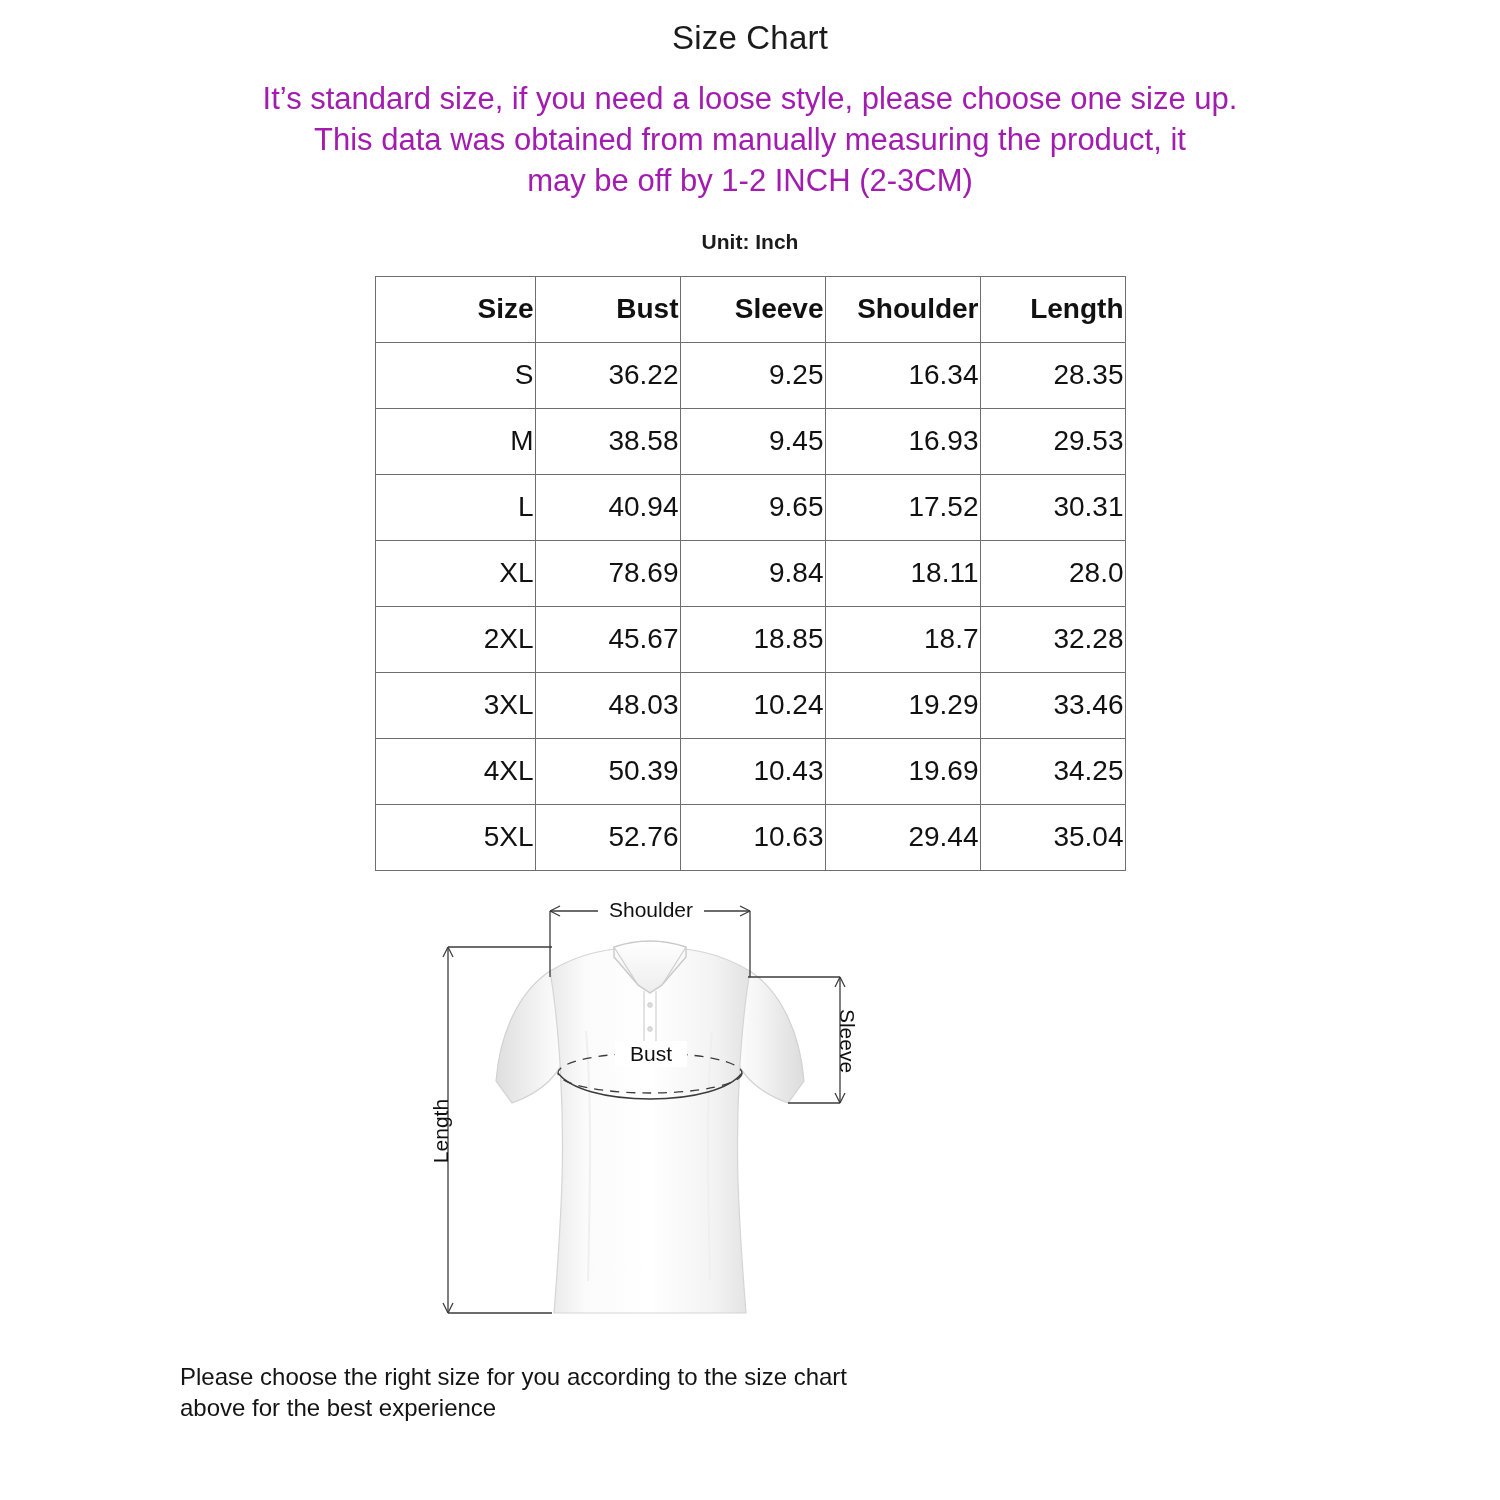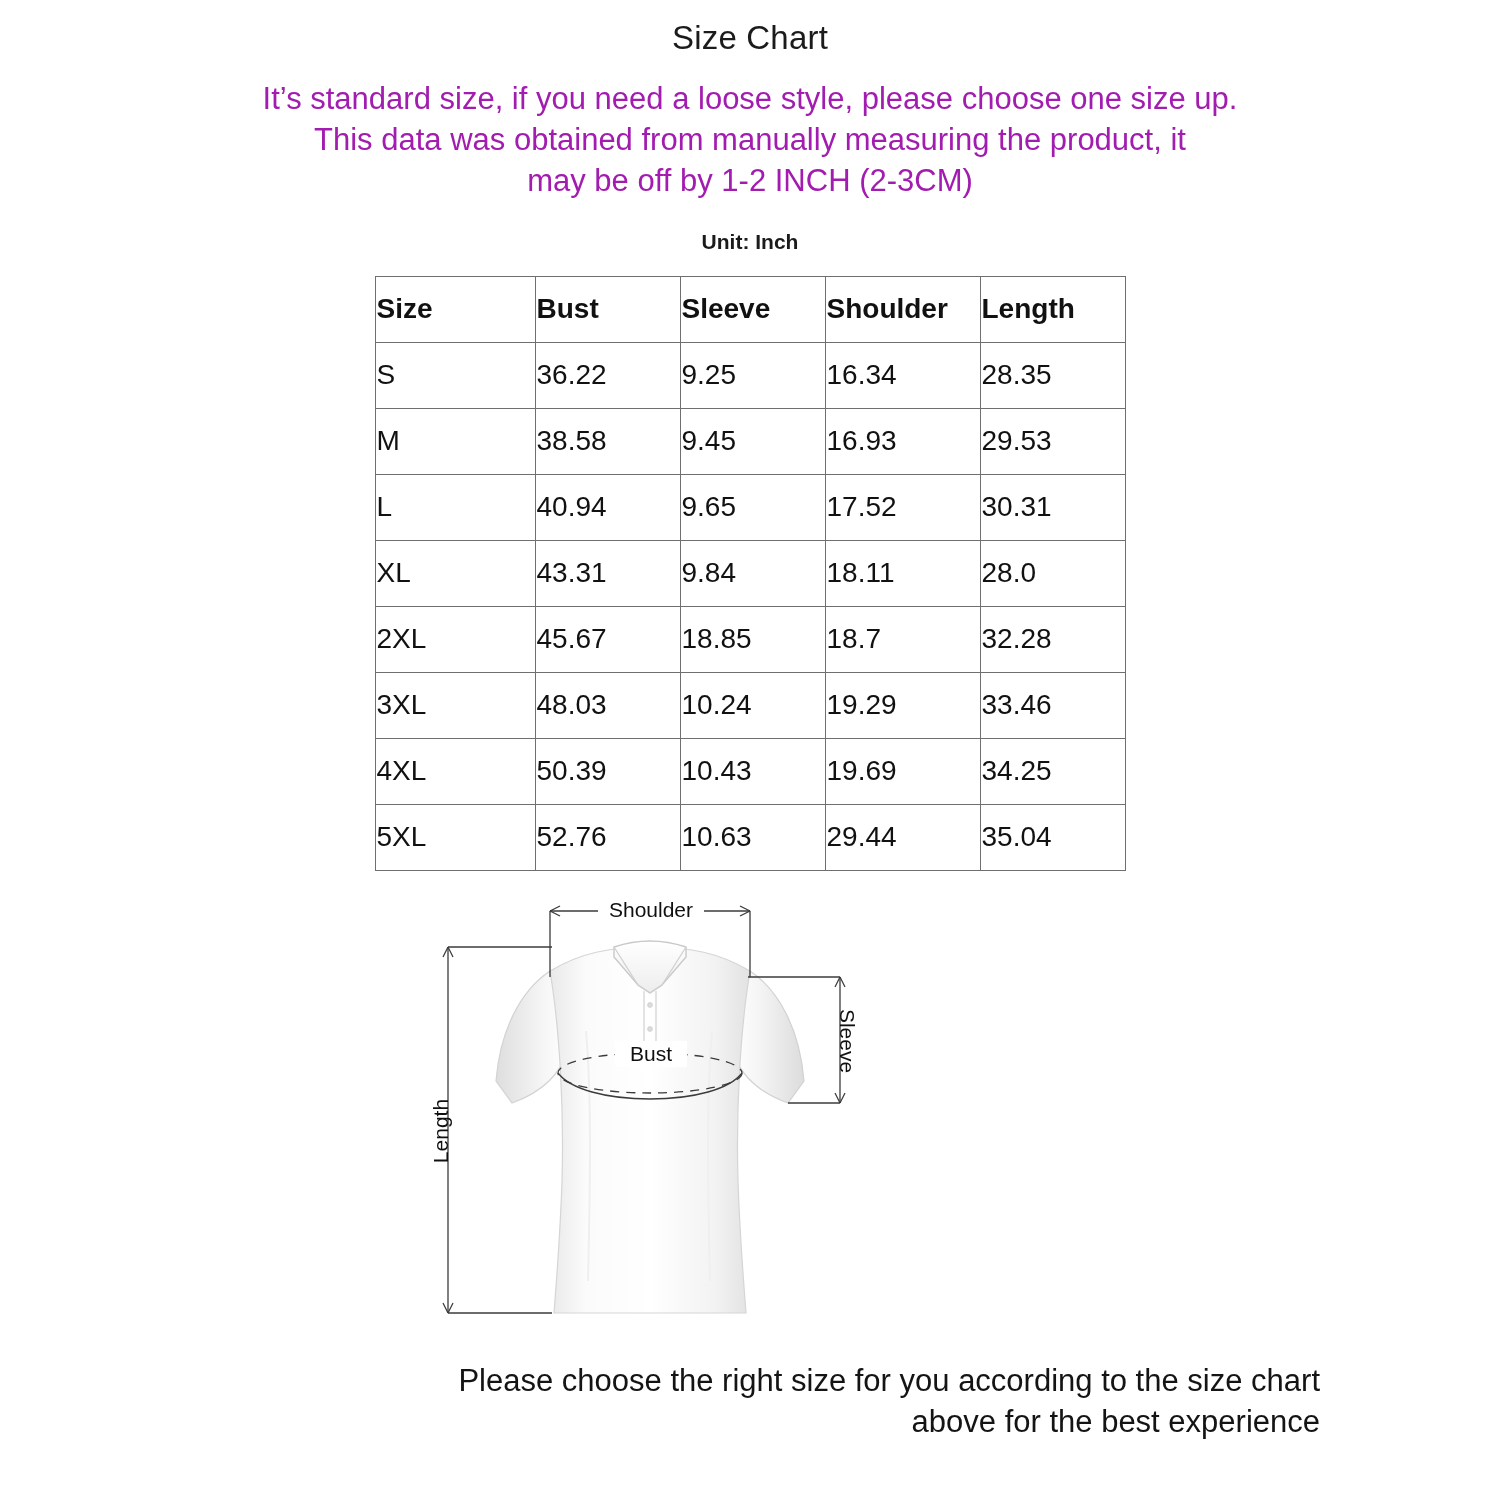--- a/index.html
+++ b/index.html
@@ -45,21 +45,21 @@
     margin-top: 22px;
   }
   table.size-table {
     border-collapse: collapse;
     width: 740px;
     table-layout: fixed;
   }
   table.size-table th,
   table.size-table td {
     border: 1px solid #6f6f6f;
-    text-align: left;
+    text-align: right;
     font-size: 28px;
     height: 66px;
     color: #111;
     font-weight: normal;
   }
   table.size-table th {
     font-weight: bold;
     font-size: 28px;
   }
   table.size-table col.c0 { width: 160px; }
@@ -72,22 +72,22 @@
     position: relative;
     width: 1500px;
     height: 470px;
     margin-top: 10px;
   }
   .diagram svg {
     display: block;
     margin: 0 auto;
   }
   .footer {
-    text-align: right;
-    font-size: 31px;
+    text-align: left;
+    font-size: 24px;
     line-height: 1.32;
     margin-top: 10px;
     padding: 0 180px;
     color: #141414;
   }
 </style>
 </head>
 <body>
 
 <div class="page">
@@ -137,21 +137,21 @@
         </tr>
         <tr>
           <td>L</td>
           <td>40.94</td>
           <td>9.65</td>
           <td>17.52</td>
           <td>30.31</td>
         </tr>
         <tr>
           <td>XL</td>
-          <td>43.31</td>
+          <td>78.69</td>
           <td>9.84</td>
           <td>18.11</td>
           <td>28.0</td>
         </tr>
         <tr>
           <td>2XL</td>
           <td>45.67</td>
           <td>18.85</td>
           <td>18.7</td>
           <td>32.28</td>

